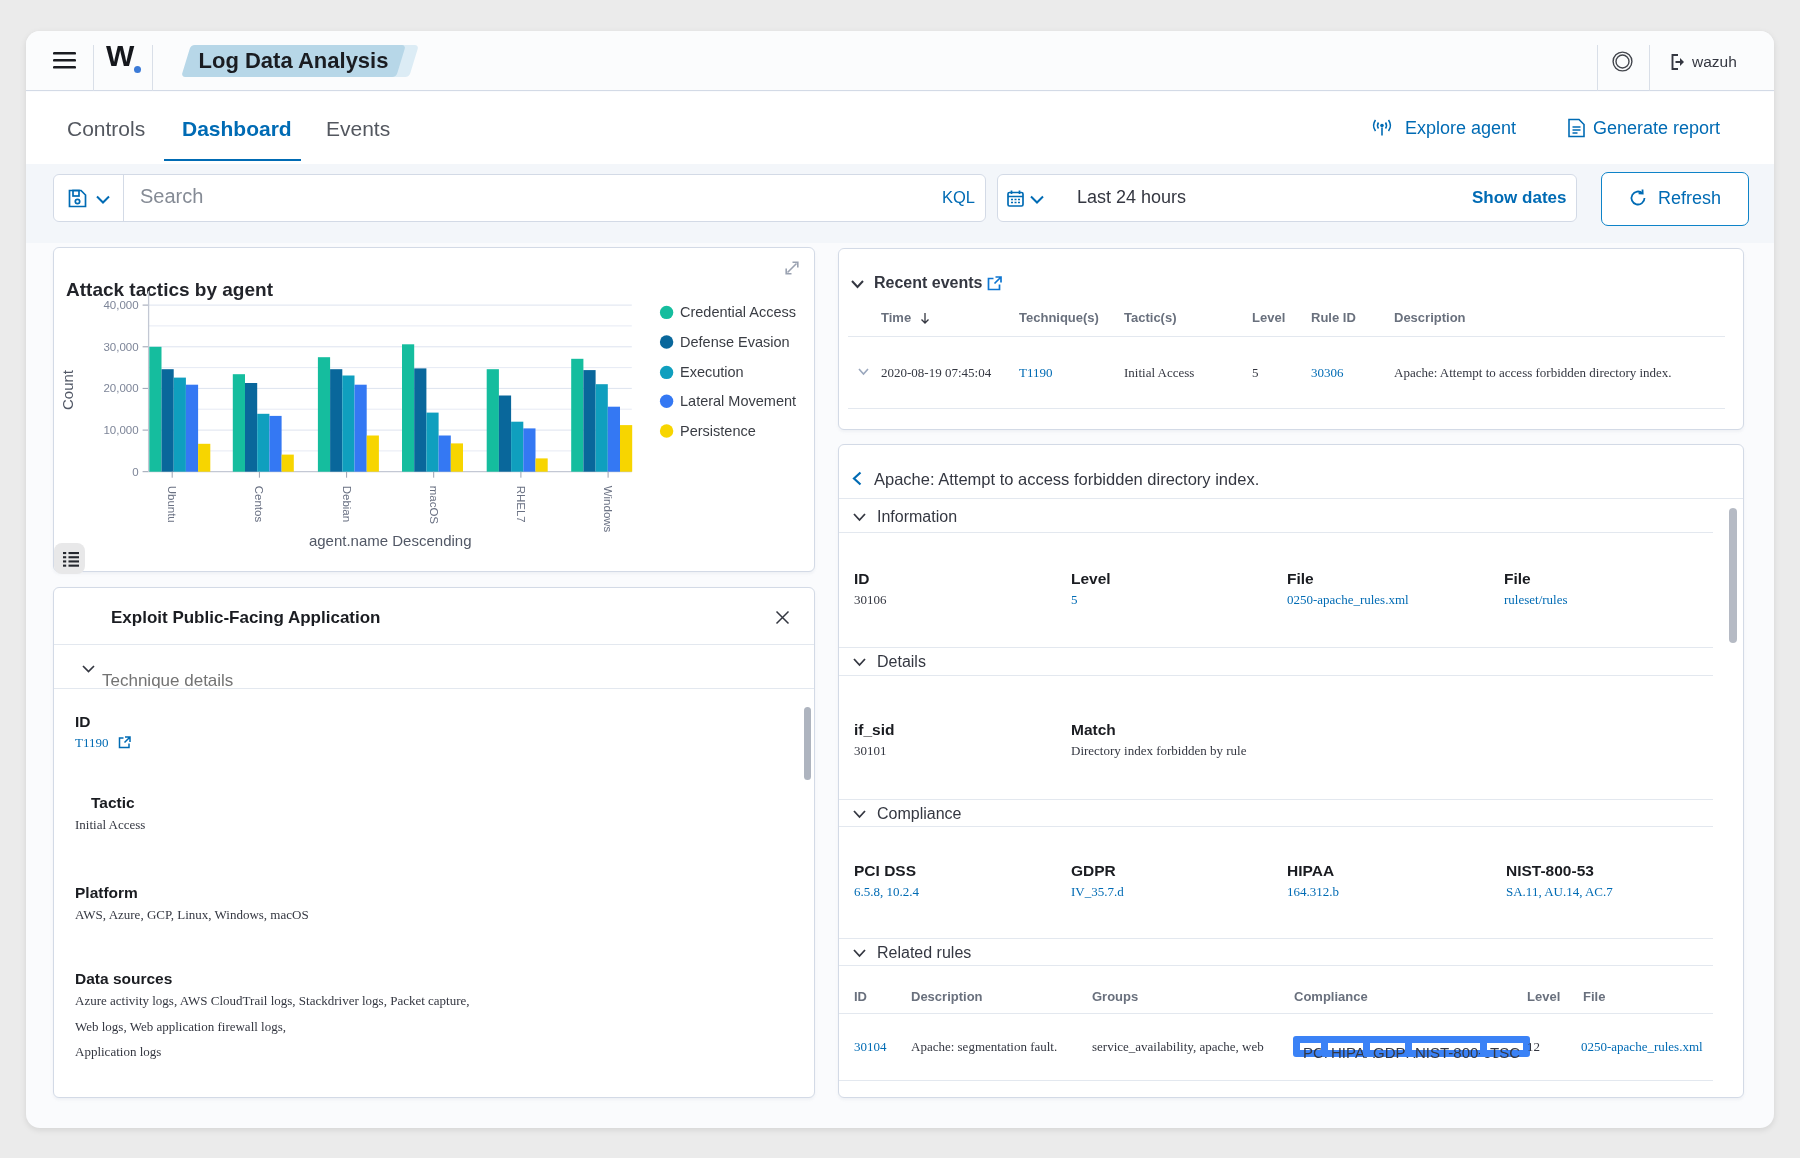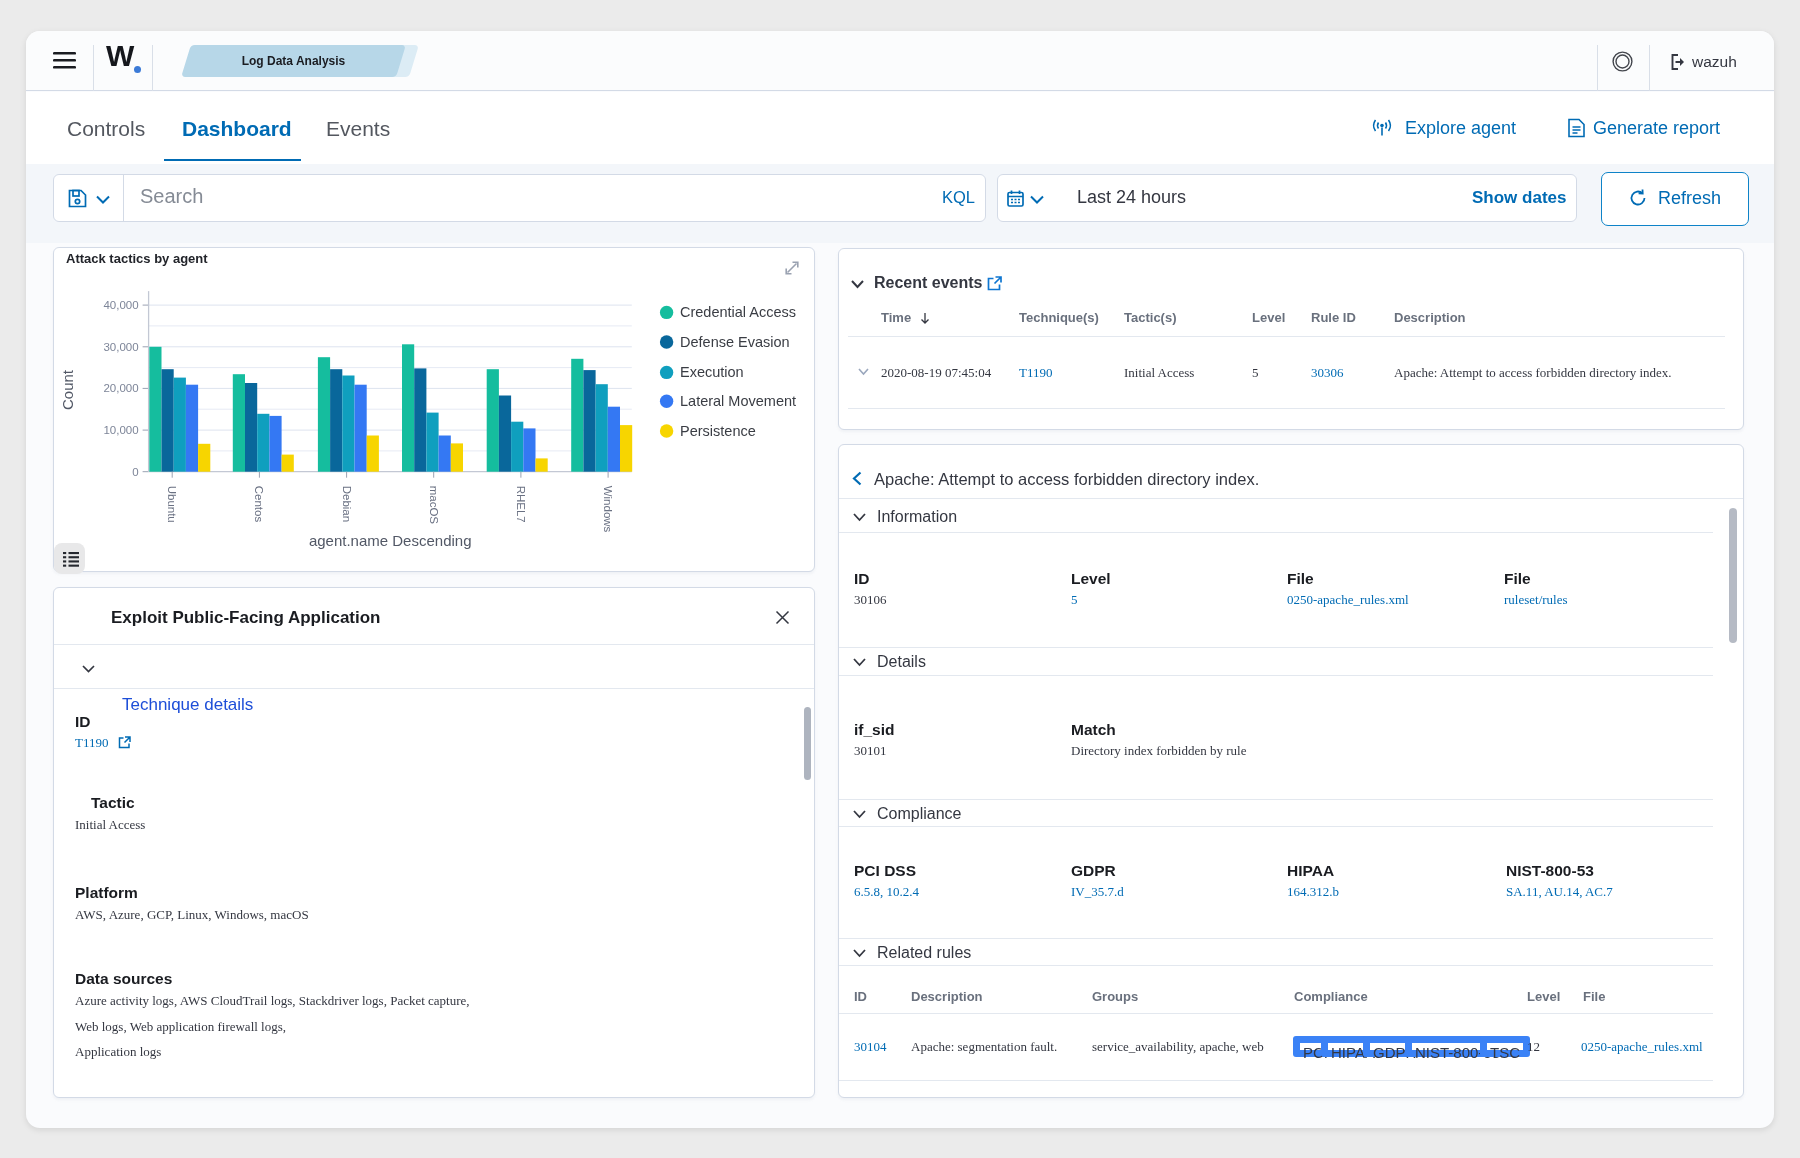--- a/index.html
+++ b/index.html
@@ -33,21 +33,21 @@
     <rect x="0" y="7" width="23" height="2.6" rx="1.2" fill="#1a1c21"></rect>
     <rect x="0" y="14" width="23" height="2.6" rx="1.2" fill="#1a1c21"></rect>
   </svg>
   <div class="vdiv" style="left:67px;"></div>
   <div class="abs" style="left:80px; top:8px; font-size:30px; font-weight:bold; color:#15171c;">W</div>
   <div class="abs" style="left:108px; top:34.5px; width:7px; height:7px; border-radius:50%; background:#3b7ad7;"></div>
   <div class="vdiv" style="left:126px;"></div>
 
   <div class="abs" style="left:162px; top:14px; width:226px; height:32px; background:#dcecf5; transform:skewX(-17deg); border-radius:4px;"></div>
   <div class="abs" style="left:160px; top:14px; width:215px; height:32px; background:#b7d7e8; transform:skewX(-17deg); border-radius:4px;"></div>
-  <div class="abs" style="left:160px; top:14px; width:215px; height:18px; line-height:32px; text-align:center; font-size:12px; font-weight:bold; color:#1a1c21;">Log Data Analysis</div>
+  <div class="abs" style="left:160px; top:14px; width:215px; height:18px; line-height:32px; text-align:center; font-size:22px; font-weight:bold; color:#1a1c21;">Log Data Analysis</div>
 
   <div class="vdiv" style="left:1571px;"></div>
   <svg class="abs" style="left:1586px; top:20px;" width="21" height="21" viewBox="0 0 21 21">
     <circle cx="10.5" cy="10.5" r="9.4" fill="none" stroke="#43464d" stroke-width="1.4"></circle>
     <circle cx="10.5" cy="10.5" r="6.5" fill="none" stroke="#43464d" stroke-width="1.4"></circle>
   </svg>
   <div class="vdiv" style="left:1623px;"></div>
   <svg class="abs" style="left:1645px; top:23px;" width="17" height="16" viewBox="0 0 17 16">
     <path d="M7 1 L1.5 1 L1.5 15 L7 15" fill="none" stroke="#343741" stroke-width="1.9"></path>
     <path d="M9 4 L13 8 L9 12 Z" fill="#343741" stroke="none"></path>
@@ -106,21 +106,21 @@
   <div class="abs blue" style="left:1446px; top:157px; font-size:17px; font-weight:bold;">Show dates</div>
 
   <div class="abs" style="left:1575px; top:141px; width:148px; height:54px; background:#fff; border:1.5px solid #0e83c8; border-radius:7px;"></div>
   <svg class="abs" style="left:1603px; top:158px;" width="18" height="18" viewBox="0 0 18 18">
     <path d="M15.5 9 a6.5 6.5 0 1 1 -2 -4.7" fill="none" stroke="#006BB4" stroke-width="1.8"></path>
     <path d="M13.5 0.5 L13.7 4.6 L9.6 4.4" fill="none" stroke="#006BB4" stroke-width="1.8"></path>
   </svg>
   <div class="abs blue" style="left:1632px; top:157px; font-size:18px; font-weight:500;">Refresh</div>
 
   <div class="panel" style="left:27px; top:215.5px; width:762px; height:325px;"></div>
-  <div class="abs" style="left:40px; top:220px; font-size:13px; font-weight:bold; color:#22242a;">Attack tactics by agent</div>
+  <div class="abs" style="left:40px; top:248px; font-size:19px; font-weight:bold; color:#22242a;">Attack tactics by agent</div>
   <svg class="abs" style="left:757px; top:228px;" width="18" height="18" viewBox="0 0 18 18">
     <g fill="none" stroke="#9aa2b1" stroke-width="1.6">
       <path d="M4.5 13.5 L13.5 4.5"></path>
       <path d="M9.5 3.2 L14.8 3.2 L14.8 8.5"></path>
       <path d="M3.2 9.5 L3.2 14.8 L8.5 14.8"></path>
     </g>
   </svg>
   <svg id="chart" style="left:0px; top:0px;" width="830" height="570" viewBox="0 0 830 570" font-family="Liberation Sans, sans-serif">
     <line x1="122.6" y1="419.9" x2="605.8" y2="419.9" stroke="#e6eaf4" stroke-width="1"></line>
     <line x1="122.6" y1="399.1" x2="605.8" y2="399.1" stroke="#dde3ef" stroke-width="1"></line>
@@ -214,21 +214,21 @@
 
   <div class="panel" style="left:27px; top:556px; width:762px; height:511px;"></div>
   <div class="abs" style="left:47px; top:577px; font-size:17px; font-weight:bold; color:#1a1c21;margin-left:38px;">Exploit Public-Facing Application</div>
   <svg class="abs" style="left:749px; top:579px;" width="15" height="15" viewBox="0 0 15 15">
     <path d="M1.5 1.5 L13.5 13.5 M13.5 1.5 L1.5 13.5" stroke="#343741" stroke-width="1.5"></path>
   </svg>
   <div class="hline" style="left:28px; top:613px; width:760px;"></div>
   <svg class="abs" style="left:56px; top:634px;" width="13" height="8" viewBox="0 0 13 8">
     <path d="M1 1 L6.5 6.5 L12 1" fill="none" stroke="#343741" stroke-width="1.7"></path>
   </svg>
-  <div class="abs" style="left:76px; top:664px; font-size:17px; color:#1d4ed8;margin-left:20px;">Technique details</div>
+  <div class="abs" style="left:76px; top:640px; font-size:17px; color:#737373;">Technique details</div>
   <div class="hline" style="left:28px; top:657px; width:760px;"></div>
 
   <div class="dlbl" style="left:49px; top:682px;">ID</div>
   <div class="dval blue" style="left:49px; top:704px;">T1190</div>
   <svg class="abs" style="left:92px; top:705px;" width="13" height="13" viewBox="0 0 13 13">
     <g fill="none" stroke="#006BB4" stroke-width="1.5">
       <path d="M5.5 2 L1.5 2 L1.5 11.5 L11 11.5 L11 7.5"></path>
       <path d="M7 1 L12 1 L12 6 M12 1 L6.5 6.5"></path>
     </g>
   </svg>

